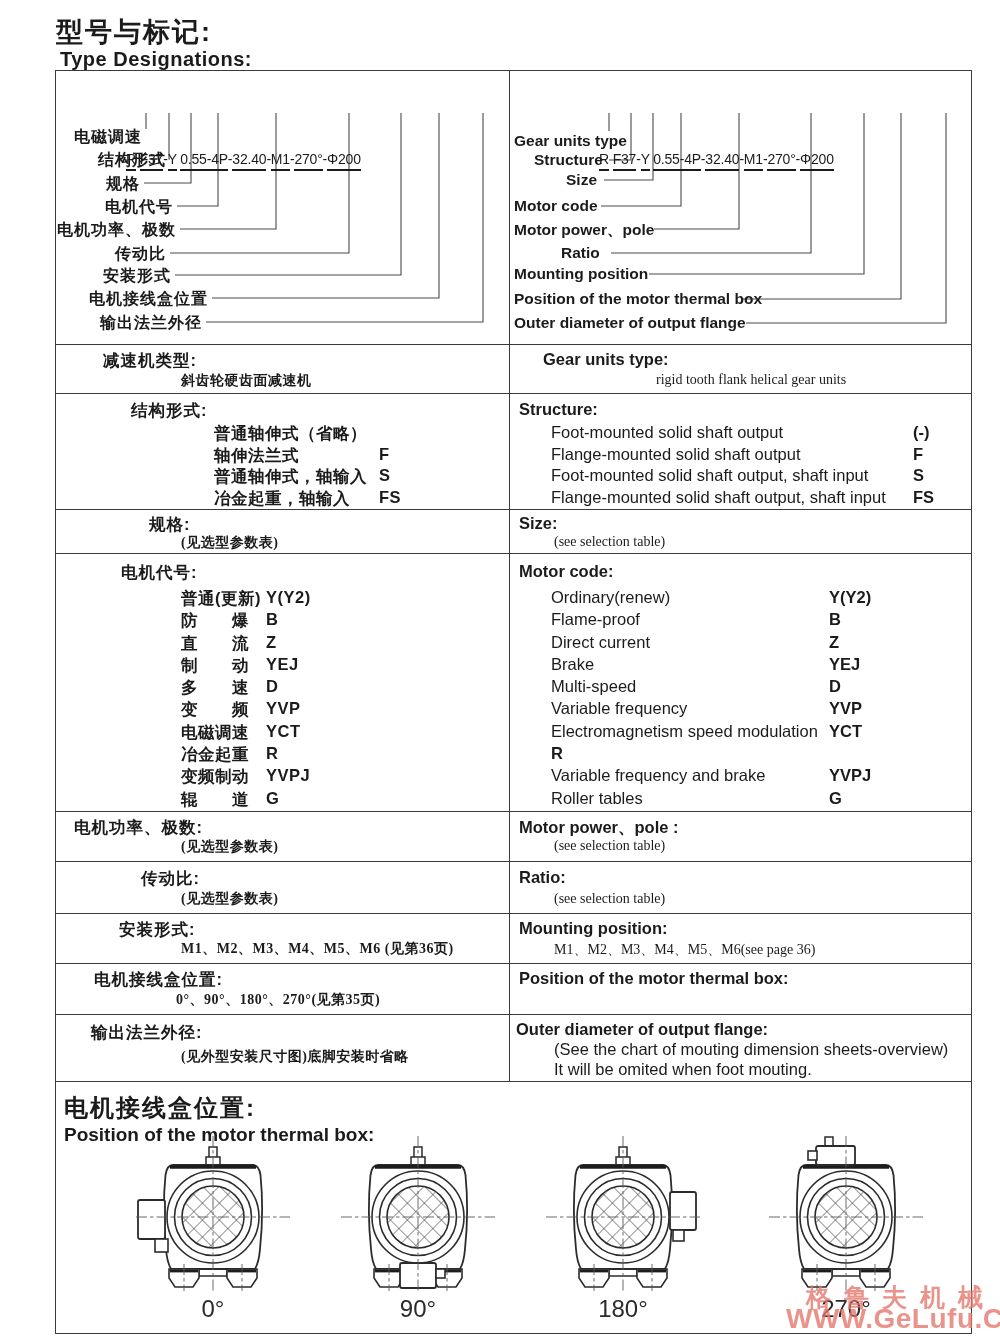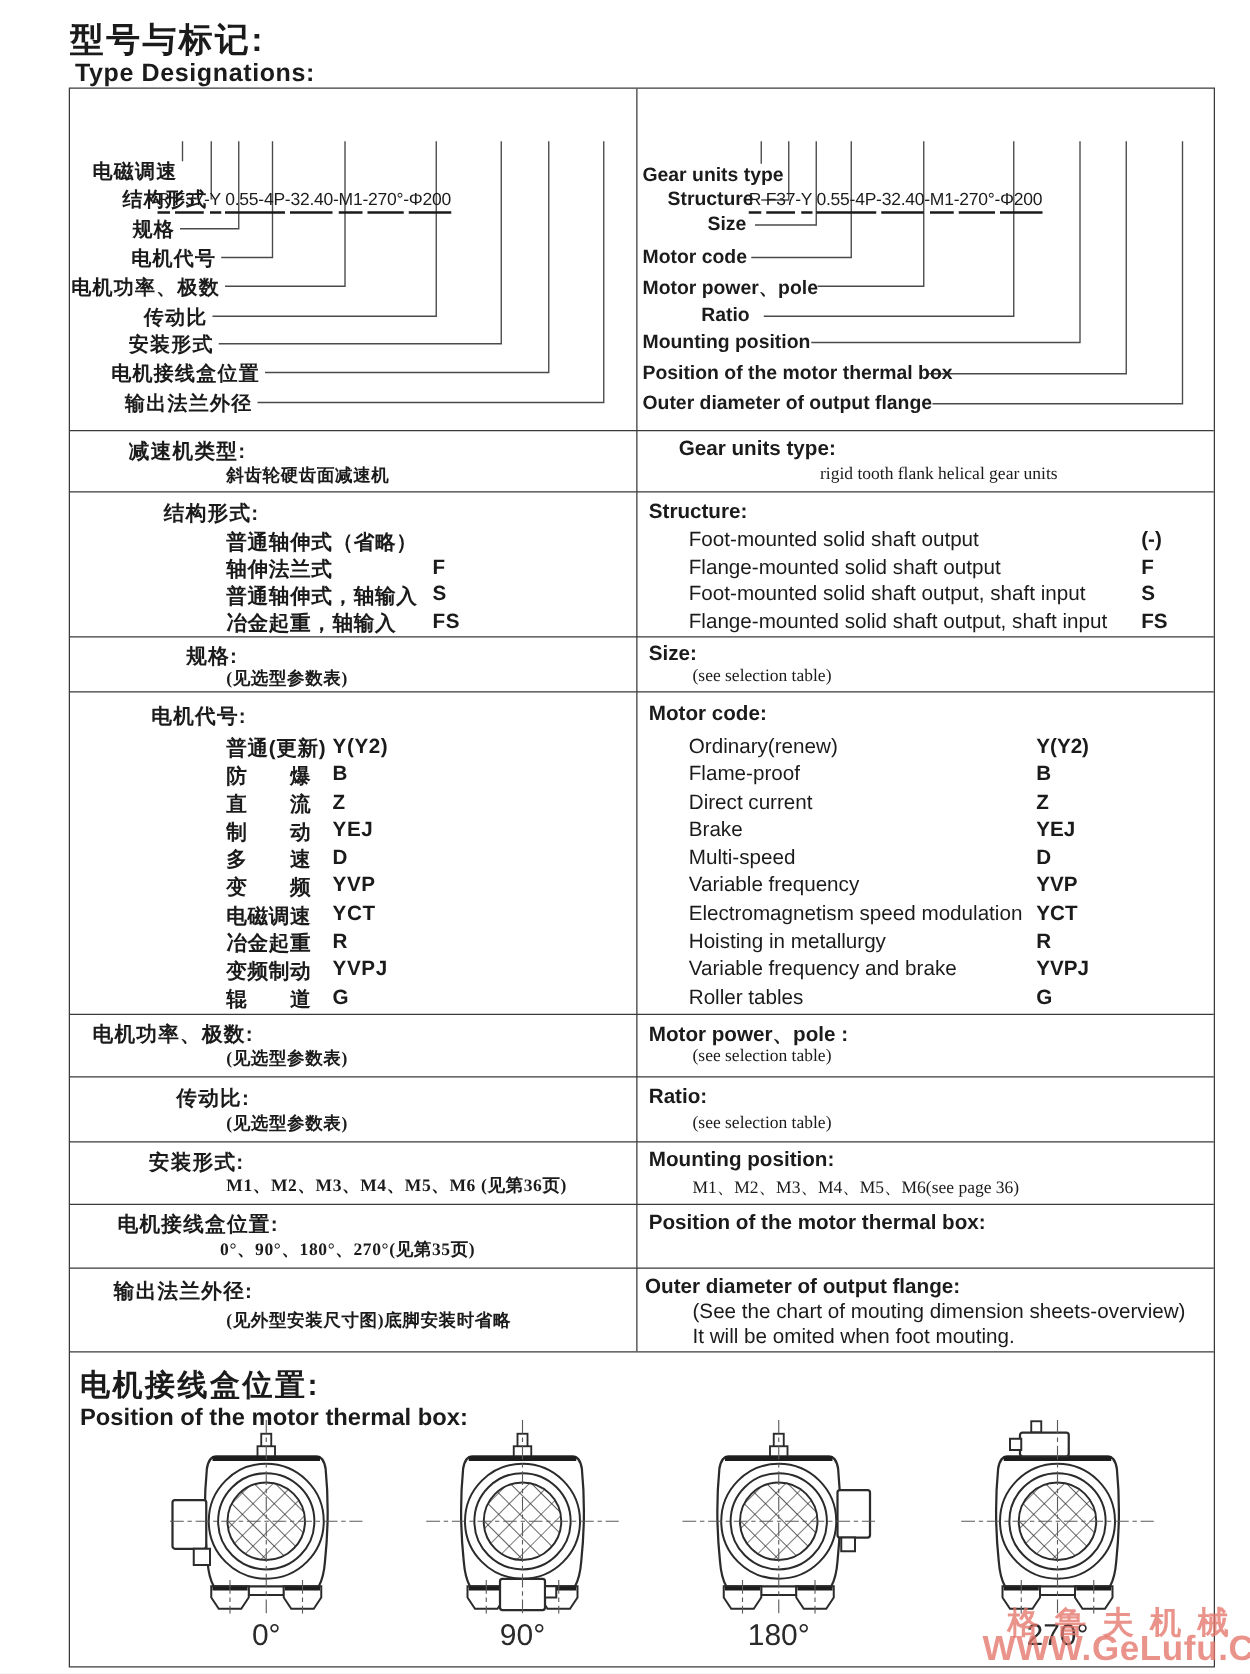--- a/index.html
+++ b/index.html
@@ -23,21 +23,21 @@
   .row{position:absolute;left:0;width:915px;border-top:1.2px solid #3a3a3a;box-sizing:border-box;}
   .rt{position:absolute;font-size:16.5px;font-weight:bold;white-space:nowrap;}
   .rt.cn{letter-spacing:1px;text-align:right;}
   .rl{position:absolute;font-size:14px;white-space:nowrap;font-family:Liberation Serif, serif;}
   .rl.cn{font-weight:bold;letter-spacing:0.5px;}
   .lines{position:absolute;}
   .ln{display:flex;font-size:16.5px;white-space:pre;}
   .ln .t{display:block;}
   .ln .c{display:block;font-weight:bold;}
   .cnl .ln{font-weight:bold;letter-spacing:0.5px;}
-  .r2l .ln{height:21.5px;} .r2l .t{width:165px;}
+  .r2l .ln{height:21.5px;margin-left:33px;} .r2l .t{width:165px;}
   .r2r .ln{height:21.5px;} .r2r .t{width:362px;}
   .r4l .ln{height:22.3px;} .r4l .t{width:85px;}
   .r4r .ln{height:22.3px;} .r4r .t{width:278px;}
   .r9r .ln{height:20px;}
   
   .motor-section{position:absolute;left:0;top:1010px;width:915px;height:252px;border-top:1.2px solid #3a3a3a;box-sizing:border-box;}
   .ms-cn{left:8px;top:10px;font-size:24px;font-weight:bold;letter-spacing:2px;}
   .ms-en{left:8px;top:42px;font-size:19px;font-weight:bold;}
   .motor{position:absolute;width:156px;height:156px;top:53px;}
   .deg{position:absolute;width:90px;top:213px;text-align:center;font-size:24px;color:#2a2a2a;}
@@ -184,21 +184,21 @@
       </div>
       <div class="rt" style="left:463px;top:8px">Motor code:</div>
       <div class="lines r4r" style="left:495px;top:34px">
         <div class="ln"><span class="t">Ordinary(renew)</span><span class="c">Y(Y2)</span></div>
         <div class="ln"><span class="t">Flame-proof</span><span class="c">B</span></div>
         <div class="ln"><span class="t">Direct current</span><span class="c">Z</span></div>
         <div class="ln"><span class="t">Brake</span><span class="c">YEJ</span></div>
         <div class="ln"><span class="t">Multi-speed</span><span class="c">D</span></div>
         <div class="ln"><span class="t">Variable frequency</span><span class="c">YVP</span></div>
         <div class="ln"><span class="t">Electromagnetism speed modulation</span><span class="c">YCT</span></div>
-        <div class="ln"><span class="t">Hoisting in metallurgy</span><span class="c">R</span></div>
+        <div class="ln"><span class="c">R</span></div>
         <div class="ln"><span class="t">Variable frequency and brake</span><span class="c">YVPJ</span></div>
         <div class="ln"><span class="t">Roller tables</span><span class="c">G</span></div>
       </div>
     </div>
 
     <div class="row" style="top:740px;height:50px">
       <div class="rt cn" style="left:18px;top:5px">电机功率、极数:</div>
       <div class="rl cn" style="left:125px;top:26px">(见选型参数表)</div>
       <div class="rt" style="left:463px;top:5px">Motor power、pole :</div>
       <div class="rl" style="left:498px;top:26px">(see selection table)</div>

